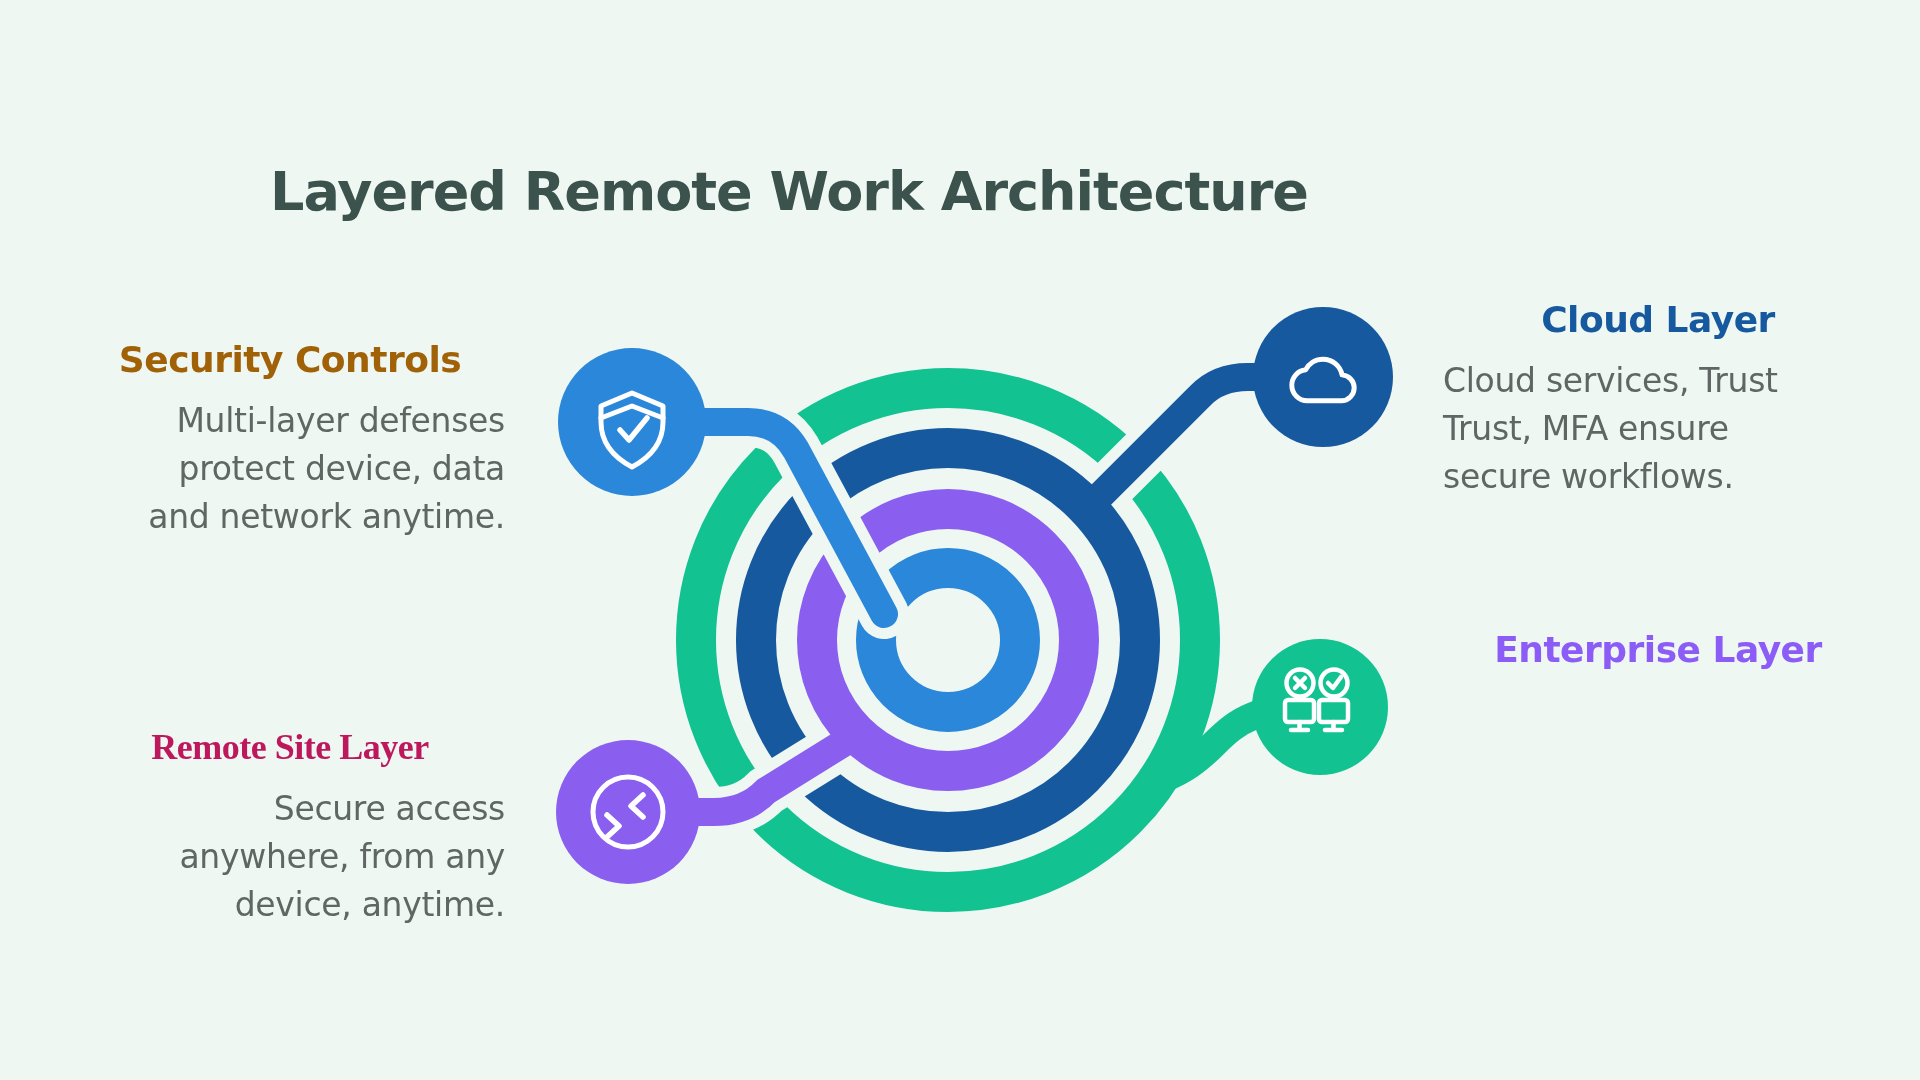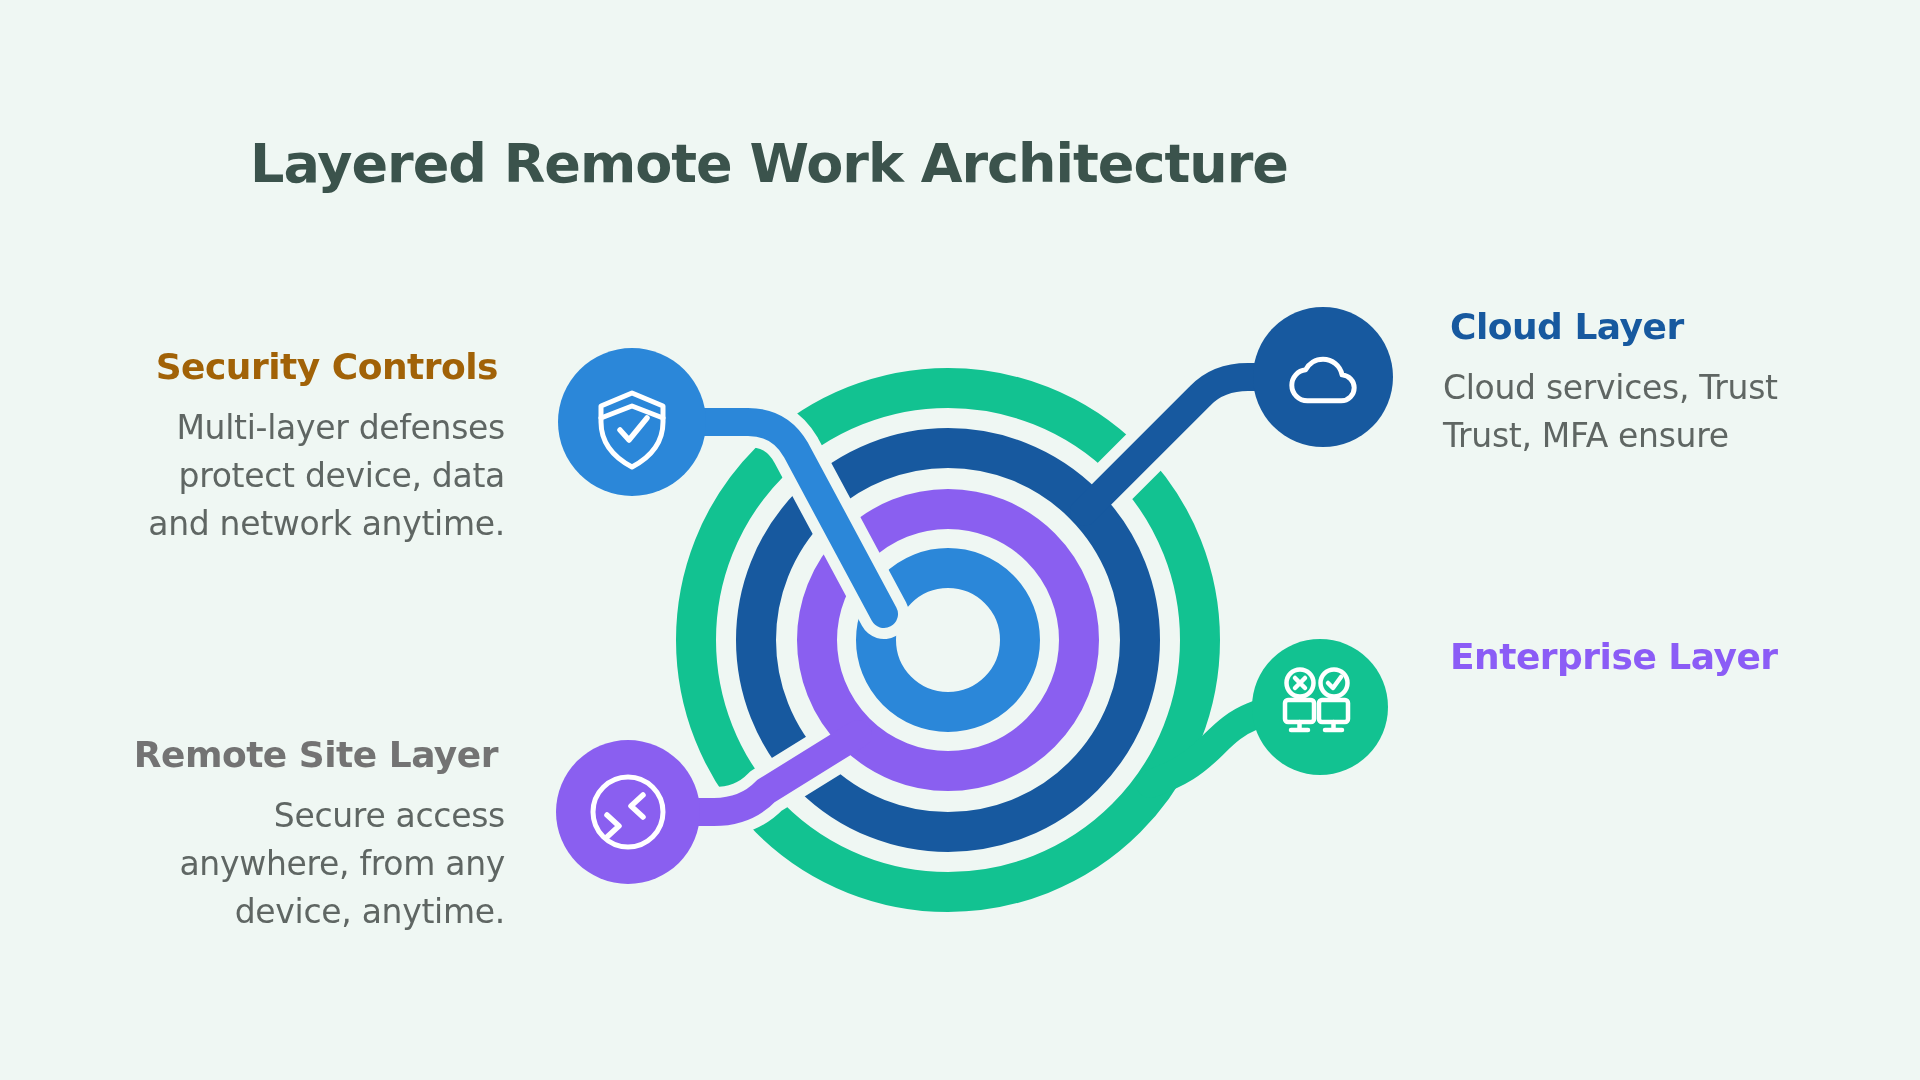--- a/index.html
+++ b/index.html
@@ -10,57 +10,59 @@
   .canvas {
     position: relative;
     width: 1920px;
     height: 1080px;
     background: #EFF7F3;
     overflow: hidden;
     font-family: "DejaVu Sans", "Liberation Sans", sans-serif;
   }
   .page-title {
     position: absolute;
-    top: 96px;
+    top: 124px;
     left: 0;
     width: 1538px;
     text-align: center;
     font-size: 54px;
     font-weight: 700;
     letter-spacing: -1px;
     color: #3B534C;
+    padding-left: 20px;
   }
   .diagram-svg {
     position: absolute;
     top: 0;
     left: 0;
   }
   .callout {
     position: absolute;
     width: 430px;
   }
   .callout.left-col { right: 1415px; text-align: right; }
   .callout.right-col { left: 1443px; text-align: left; }
   .callout h2 {
-    margin: 7px;
+    margin: 0;
     font-size: 36px;
     font-weight: 700;
     letter-spacing: -0.5px;
     line-height: 1.2;
+    text-align: center;
   }
   .callout .body {
     margin-top: 16px;
     font-size: 33px;
     line-height: 48px;
     color: #5F6663;
     letter-spacing: -0.3px;
   }
   .hd-blue   { color: #a16207; }
   .hd-navy   { color: #17599F; }
-  .hd-purple { color: #737373; }
+  .hd-purple { color: #be185d; font-family: Liberation Serif, serif; }
   .hd-green  { color: #8b5cf6; }
 </style>
 </head>
 <body>
 
 <div class="canvas">
 
   <h1 class="page-title">Layered Remote Work Architecture</h1>
 
   <svg class="diagram-svg" width="1920" height="1080" viewBox="0 0 1920 1080">
@@ -150,20 +152,21 @@
       <div>protect device, data</div>
       <div>and network anytime.</div>
     </div>
   </div>
 
   <div class="callout right-col" style="top:298px">
     <h2 class="hd-navy">Cloud Layer</h2>
     <div class="body">
       <div>Cloud services, Trust</div>
       <div>Trust, MFA ensure</div>
+      <div>secure workflows.</div>
     </div>
   </div>
 
   <div class="callout left-col" style="top:726px">
     <h2 class="hd-purple">Remote Site Layer</h2>
     <div class="body">
       <div>Secure access</div>
       <div>anywhere, from any</div>
       <div>device, anytime.</div>
     </div>

